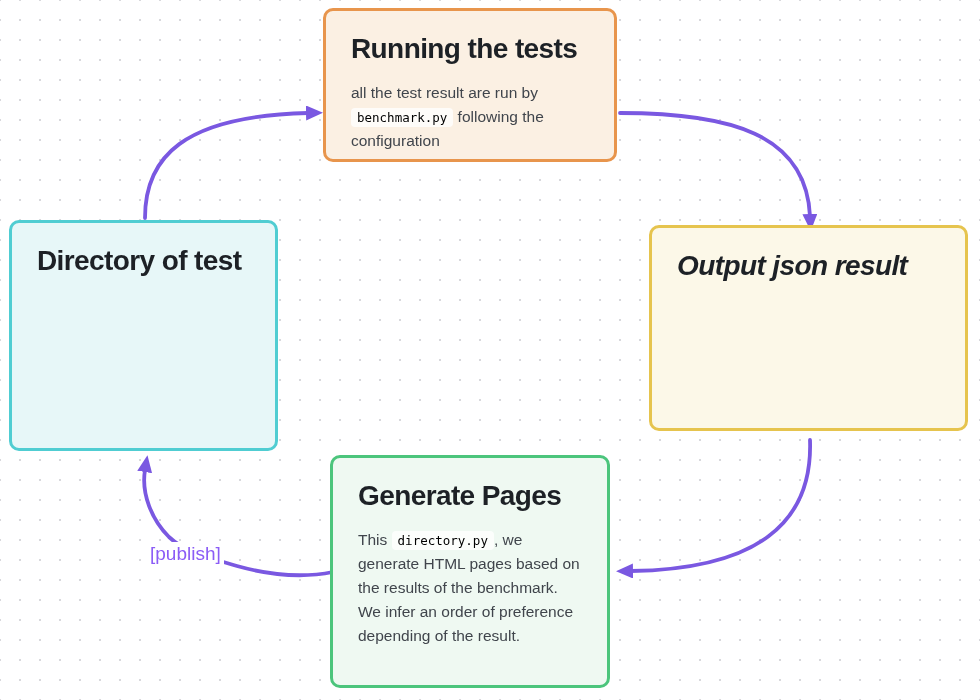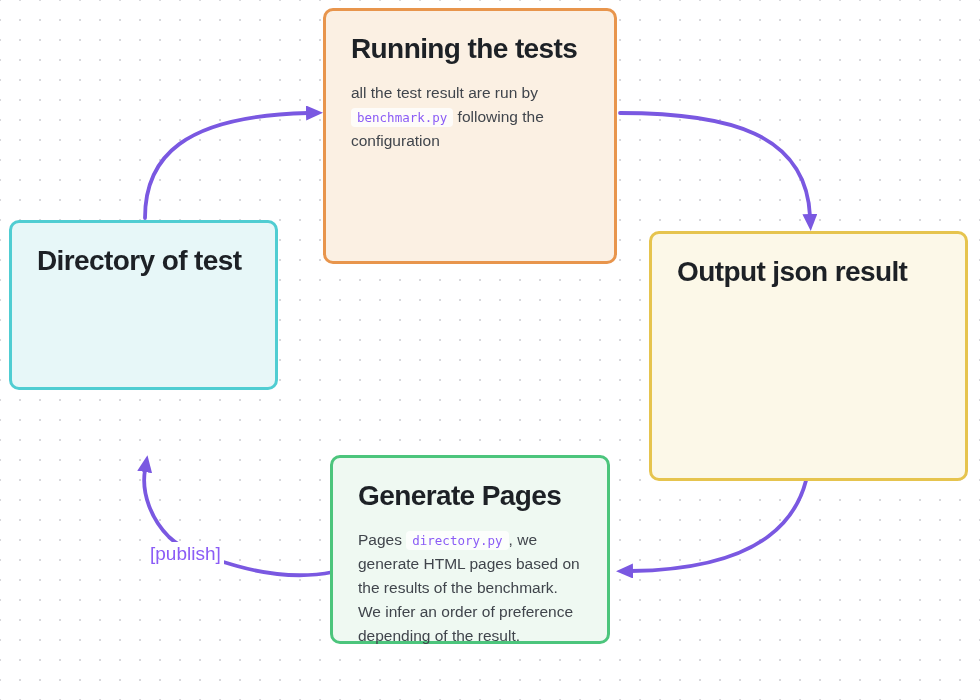--- a/index.html
+++ b/index.html
@@ -36,29 +36,29 @@
   }
   .node p {
     margin: 0;
     font-size: 15.5px;
     line-height: 1.55;
     color: #40454c;
   }
   .code-chip {
     font-family: "DejaVu Sans Mono", monospace;
     font-size: 12.5px;
-    color: #8b5cf6;
+    color: #000000;
     background: rgba(255, 255, 255, 0.78);
     border-radius: 4px;
     padding: 2px 6px;
   }
-  .node-running   { left: 323px; top: 8px;   width: 294px; height: 256px; border-color: #E8954C; background: #FBF0E3; }
-  .node-output    { left: 649px; top: 231px; width: 319px; height: 250px; border-color: #E6C44E; background: #FCF8E8; }
-  .node-generate  { left: 330px; top: 455px; width: 280px; height: 189px; border-color: #4CC57C; background: #EFF9F2; }
-  .node-directory { left: 9px;   top: 220px; width: 269px; height: 170px; border-color: #50CDD2; background: #E7F7F8; }
+  .node-running   { left: 323px; top: 8px;   width: 294px; height: 154px; border-color: #E8954C; background: #FBF0E3; }
+  .node-output    { left: 649px; top: 225px; width: 319px; height: 206px; border-color: #E6C44E; background: #FCF8E8; font-style: italic; }
+  .node-generate  { left: 330px; top: 455px; width: 280px; height: 233px; border-color: #4CC57C; background: #EFF9F2; }
+  .node-directory { left: 9px;   top: 220px; width: 269px; height: 231px; border-color: #50CDD2; background: #E7F7F8; }
   .edge-label {
     position: absolute; z-index: 3;
     left: 147px; top: 542px;
     font-size: 19px;
     color: #8b5cf6;
     background: #ffffff;
     padding: 1px 3px;
   }
 </style>
 </head>
@@ -82,21 +82,21 @@
     <h2>Running the tests</h2>
     <p><span>all the test result are run by </span><code class="code-chip">benchmark.py</code><span> following the configuration</span></p>
   </div>
 
   <div class="node node-output">
     <h2>Output json result</h2>
   </div>
 
   <div class="node node-generate">
     <h2>Generate Pages</h2>
-    <p><span>Pages </span><code class="code-chip">directory.py</code><span>, we generate HTML pages based on the results of the benchmark. We infer an order of preference depending of the result.</span></p>
+    <p><span>This </span><code class="code-chip">directory.py</code><span>, we generate HTML pages based on the results of the benchmark. We infer an order of preference depending of the result.</span></p>
   </div>
 
   <div class="node node-directory">
     <h2>Directory of test</h2>
   </div>
 
   <span class="edge-label">[publish]</span>
 
 </div>
 

